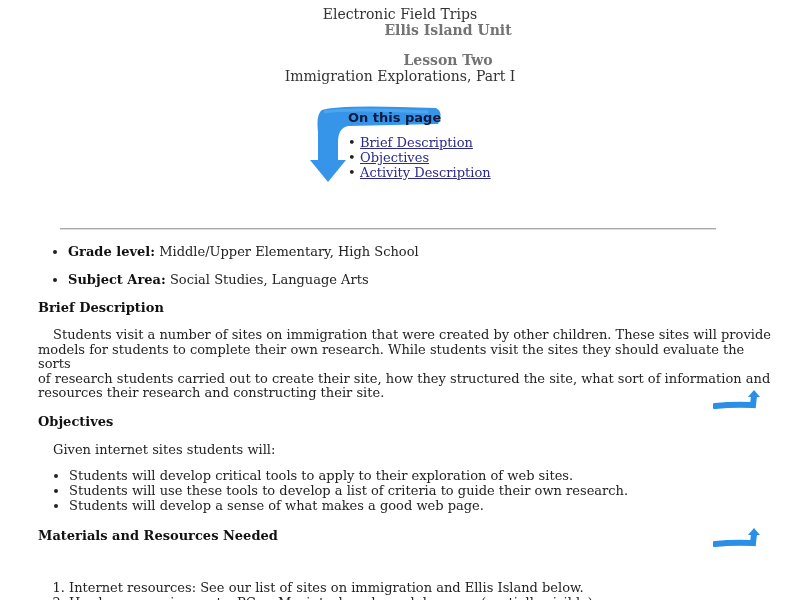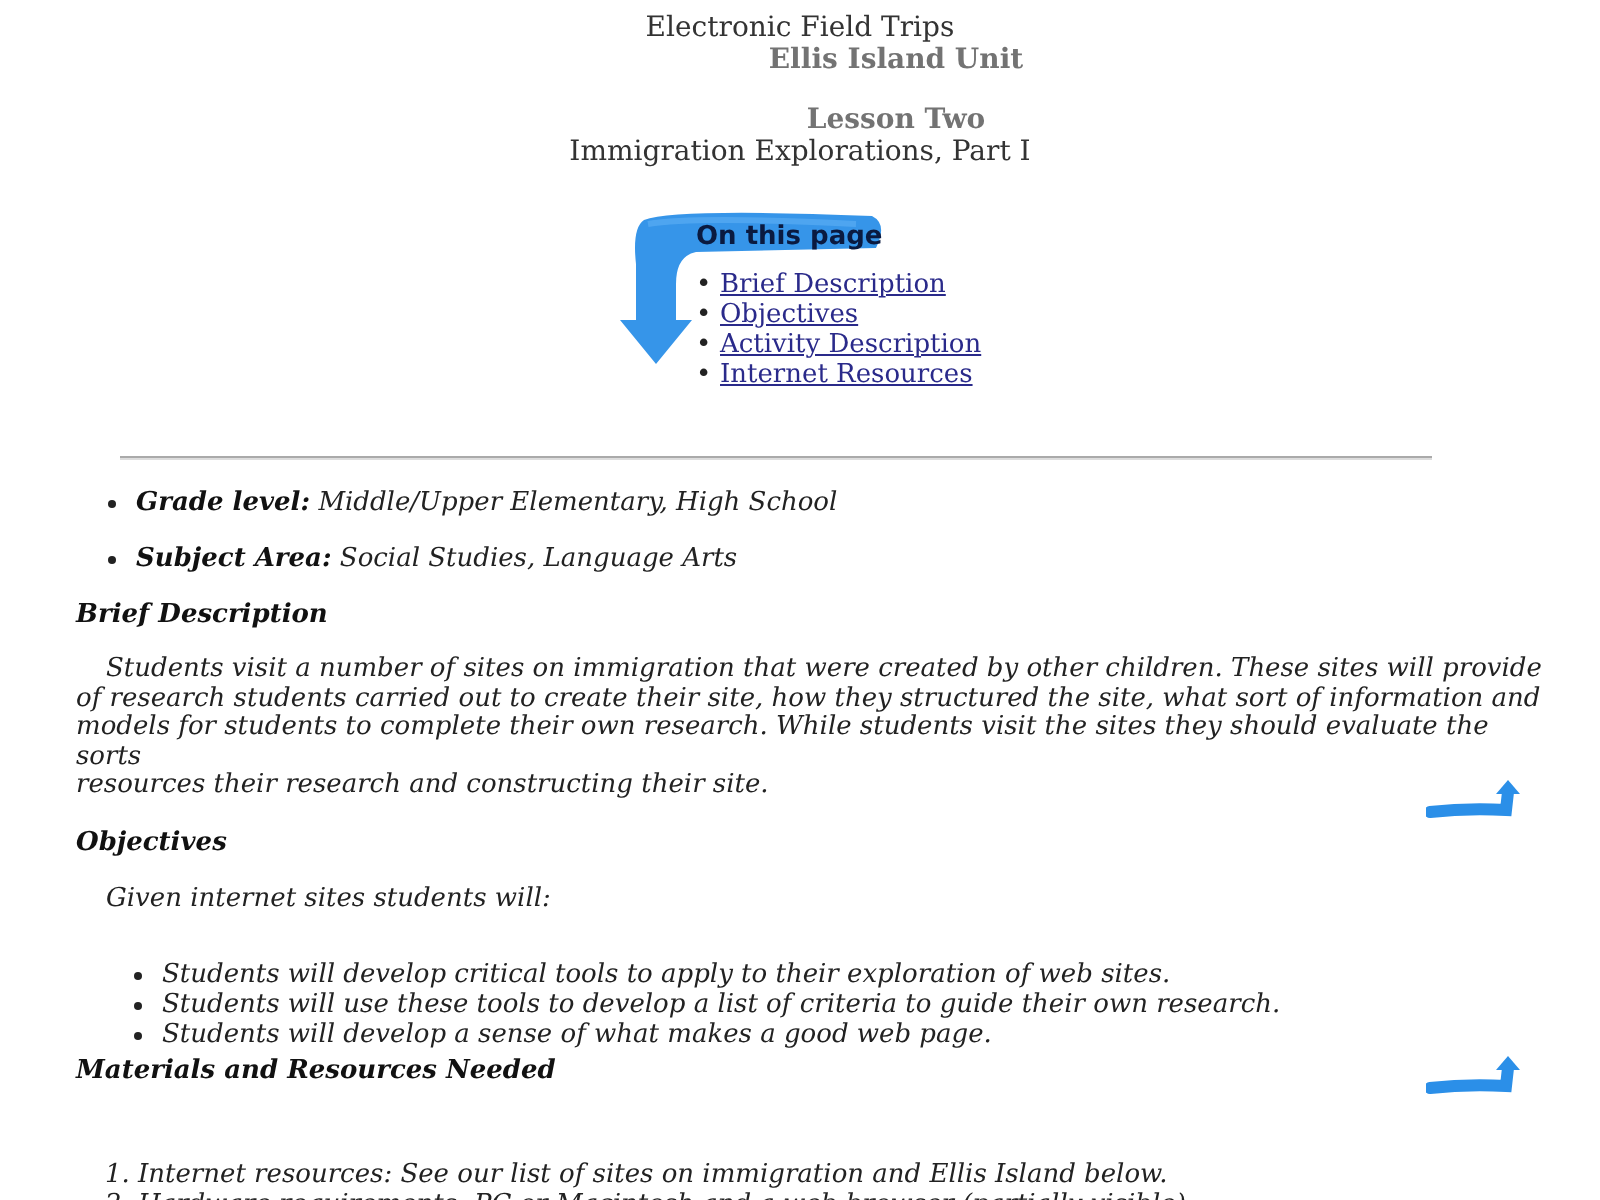--- a/index.html
+++ b/index.html
@@ -21,21 +21,21 @@
   .toc li { position:relative; padding-left:12px; }
   .toc li::before { content:"•"; position:absolute; left:0; color:#222; }
   .toc a { color:#2a2a8a; text-decoration:underline; }
   .toc .cont { margin-left:-12px; display:block; }
 
   hr.rule { position:absolute; left:60px; top:228px; width:656px; margin:0; border:none; border-top:1px solid #aaa; border-bottom:1px solid #ddd; height:0; }
   .meta-list { margin:0; padding:0 0 0 30px; list-style:disc; }
   .meta-list li { line-height:16px; margin-bottom:12px; }
   .meta-list b { color:#111; }
   h2.sec { font-size:13px; font-weight:bold; color:#111; margin:0; line-height:16px; }
-  .abs { position:absolute;font-style:italic; }
+  .abs { position:absolute; }
 
   .arrow { position:absolute; width:50px; height:26px; }
 </style>
 </head>
 <body>
 
 <div id="h1" class="hdr-line h-normal">Electronic Field Trips</div>
 <div id="h2" class="hdr-line h-bold">Ellis Island Unit</div>
 <div id="h3" class="hdr-line h-bold">Lesson Two</div>
 <div id="h4" class="hdr-line h-normal">Immigration Explorations, Part I</div>
@@ -44,47 +44,46 @@
   <path d="M14 8 Q30 2 128 6 Q136 10 130 22 L40 24 Q30 26 30 40 L30 58 L38 58 L20 80 L2 58 L10 58 L10 30 Q8 12 14 8 Z" fill="#2b8fe8" opacity="0.95"></path>
   <path d="M16 10 Q40 6 120 10" stroke="#5fb0f5" stroke-width="3" fill="none" opacity="0.6"></path>
   <text x="40" y="20" font-family="DejaVu Sans, sans-serif" font-size="13" font-weight="bold" fill="#0a1a40">On this page</text>
 </svg>
 
 <nav class="toc">
   <ul>
     <li><a href="#">Brief Description</a></li>
     <li><a href="#">Objectives</a></li>
     <li><a href="#">Activity Description</a></li>
-    <li><a href="#">Internet Resources</a></li>
   </ul>
 </nav>
 
 <hr class="rule">
 
 <ul class="meta-list abs" style="left:38px; top:244px; width:700px;">
   <li><b>Grade level:</b> <span>Middle/Upper Elementary, High School</span></li>
   <li><b>Subject Area:</b> <span>Social Studies, Language Arts</span></li>
 </ul>
 
 <h2 class="sec abs" style="left:38px; top:300px;">Brief Description</h2>
 <div class="abs" style="left:38px; top:328px; width:740px; line-height:14.6px;">
   <div style="text-indent:15px;">Students visit a number of sites on immigration that were created by other children. These sites will provide</div>
+  <div>models for students to complete their own research. While students visit the sites they should evaluate the sorts</div>
   <div>of research students carried out to create their site, how they structured the site, what sort of information and</div>
-  <div>models for students to complete their own research. While students visit the sites they should evaluate the sorts</div>
   <div>resources their research and constructing their site.</div>
 </div>
 
 <svg class="arrow" style="left:713px; top:388px;" viewBox="0 0 50 26">
   <path d="M2 18 Q20 16 40 17 L41 8" stroke="#2b8fe8" stroke-width="6" fill="none" stroke-linecap="round"></path>
   <path d="M35 9 L41 2 L47 9 Z" fill="#2b8fe8"></path>
 </svg>
 
 <h2 class="sec abs" style="left:38px; top:414px;">Objectives</h2>
 <div class="abs" style="left:53px; top:442px; line-height:16px;">Given internet sites students will:</div>
-<ul class="abs" style="left:38px; top:468px; margin:12px; padding-left:31px; line-height:15px; width:700px;">
+<ul class="abs" style="left:38px; top:468px; margin:0; padding-left:31px; line-height:15px; width:700px;">
   <li>Students will develop critical tools to apply to their exploration of web sites.</li>
   <li>Students will use these tools to develop a list of criteria to guide their own research.</li>
   <li>Students will develop a sense of what makes a good web page.</li>
 </ul>
 
 <svg class="arrow" style="left:713px; top:526px;" viewBox="0 0 50 26">
   <path d="M2 18 Q20 16 40 17 L41 8" stroke="#2b8fe8" stroke-width="6" fill="none" stroke-linecap="round"></path>
   <path d="M35 9 L41 2 L47 9 Z" fill="#2b8fe8"></path>
 </svg>
 

